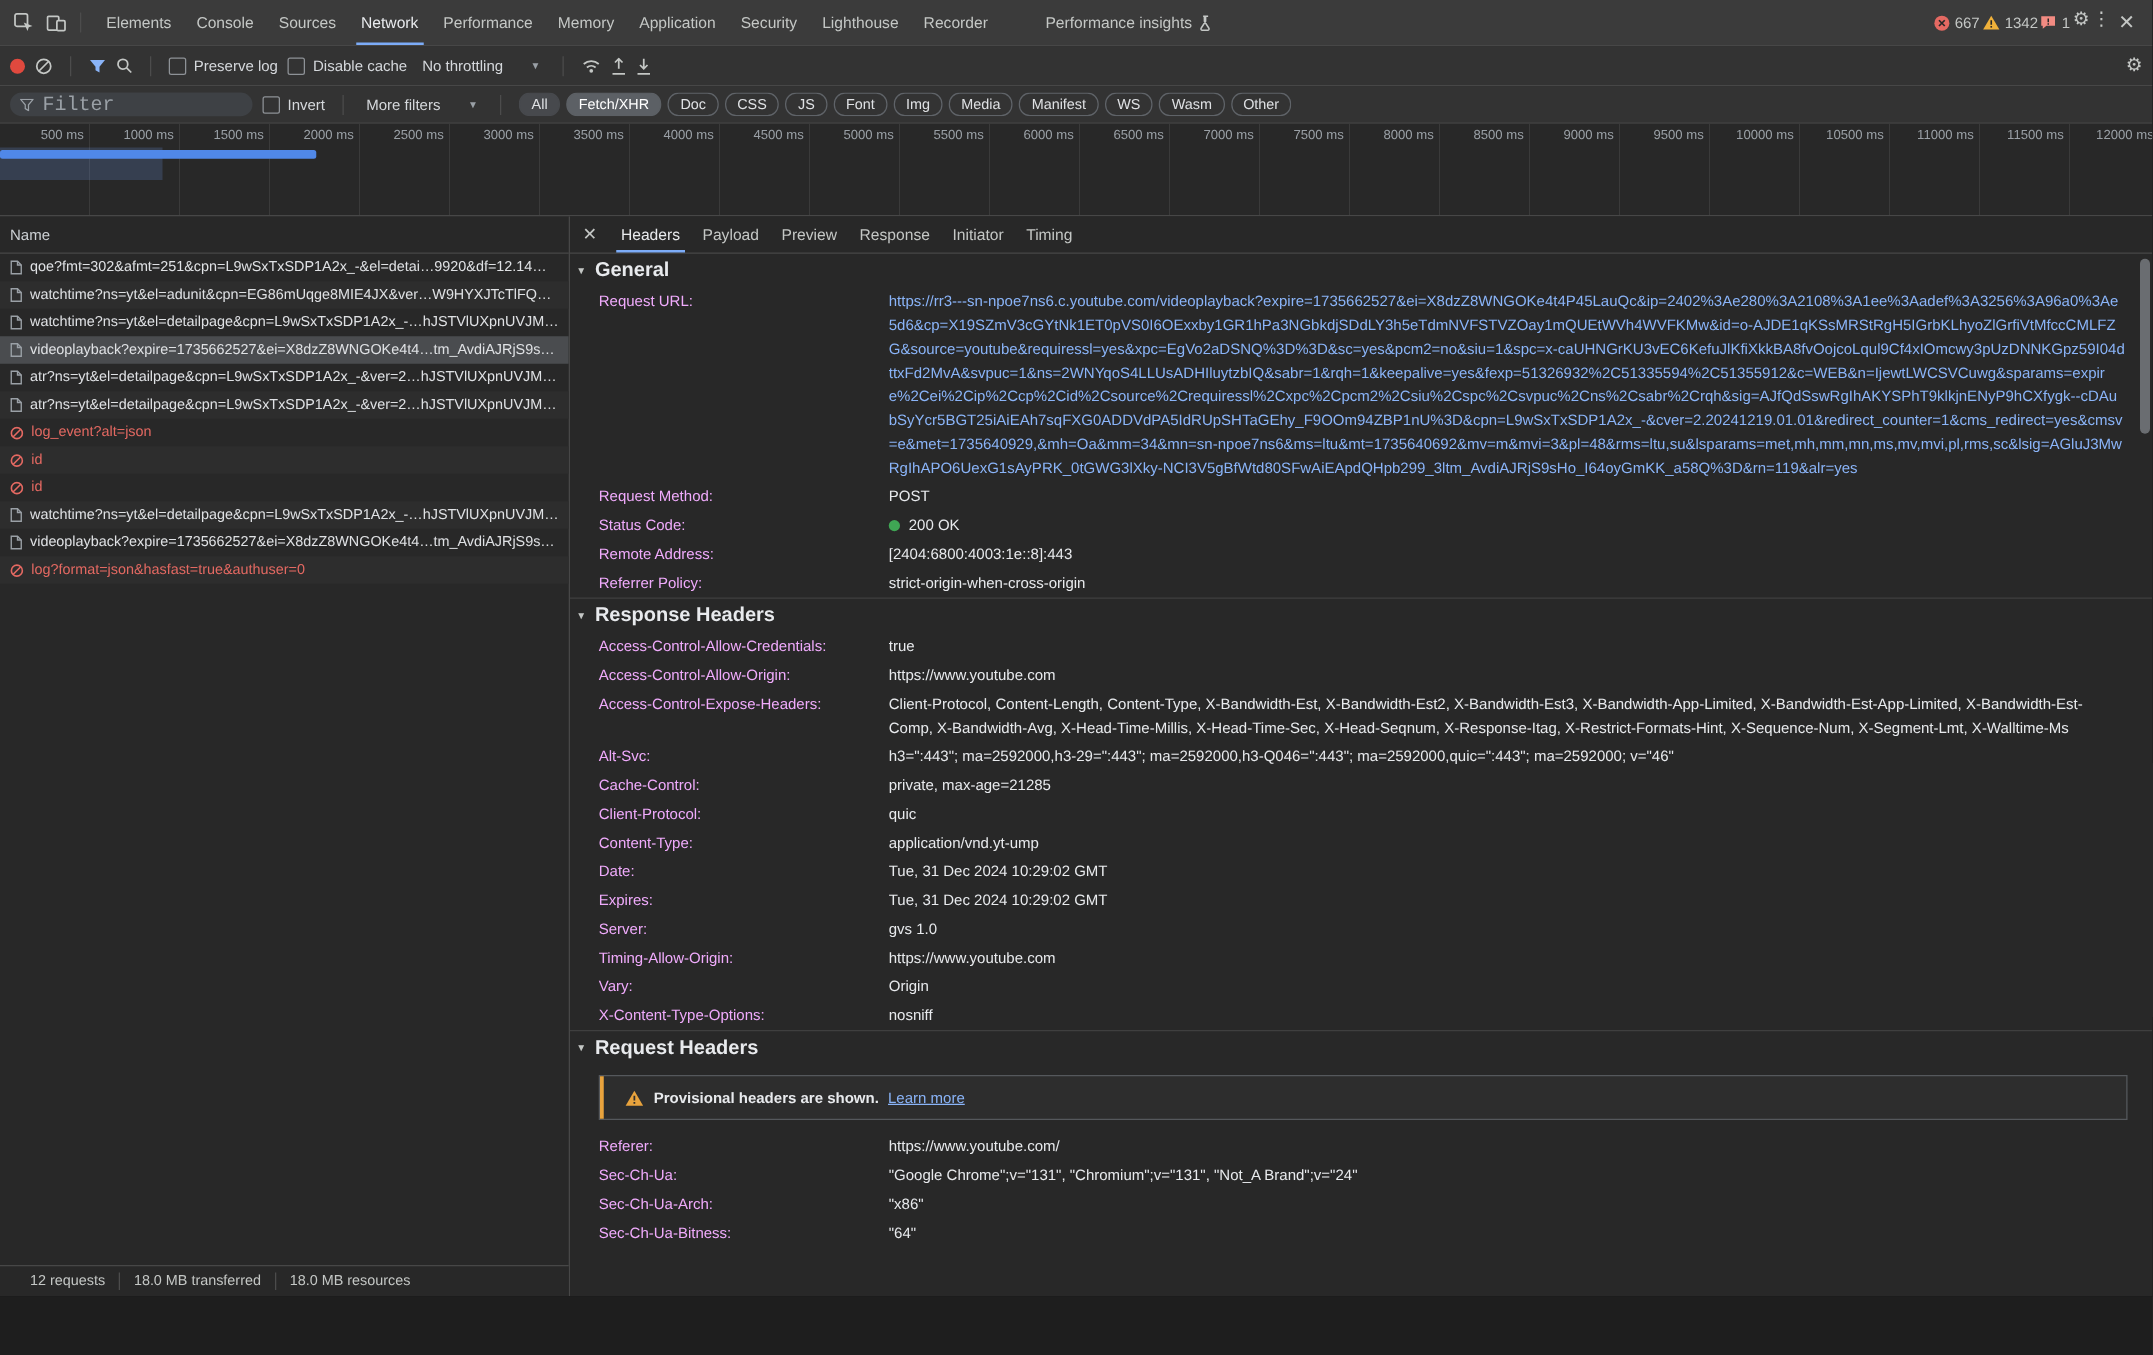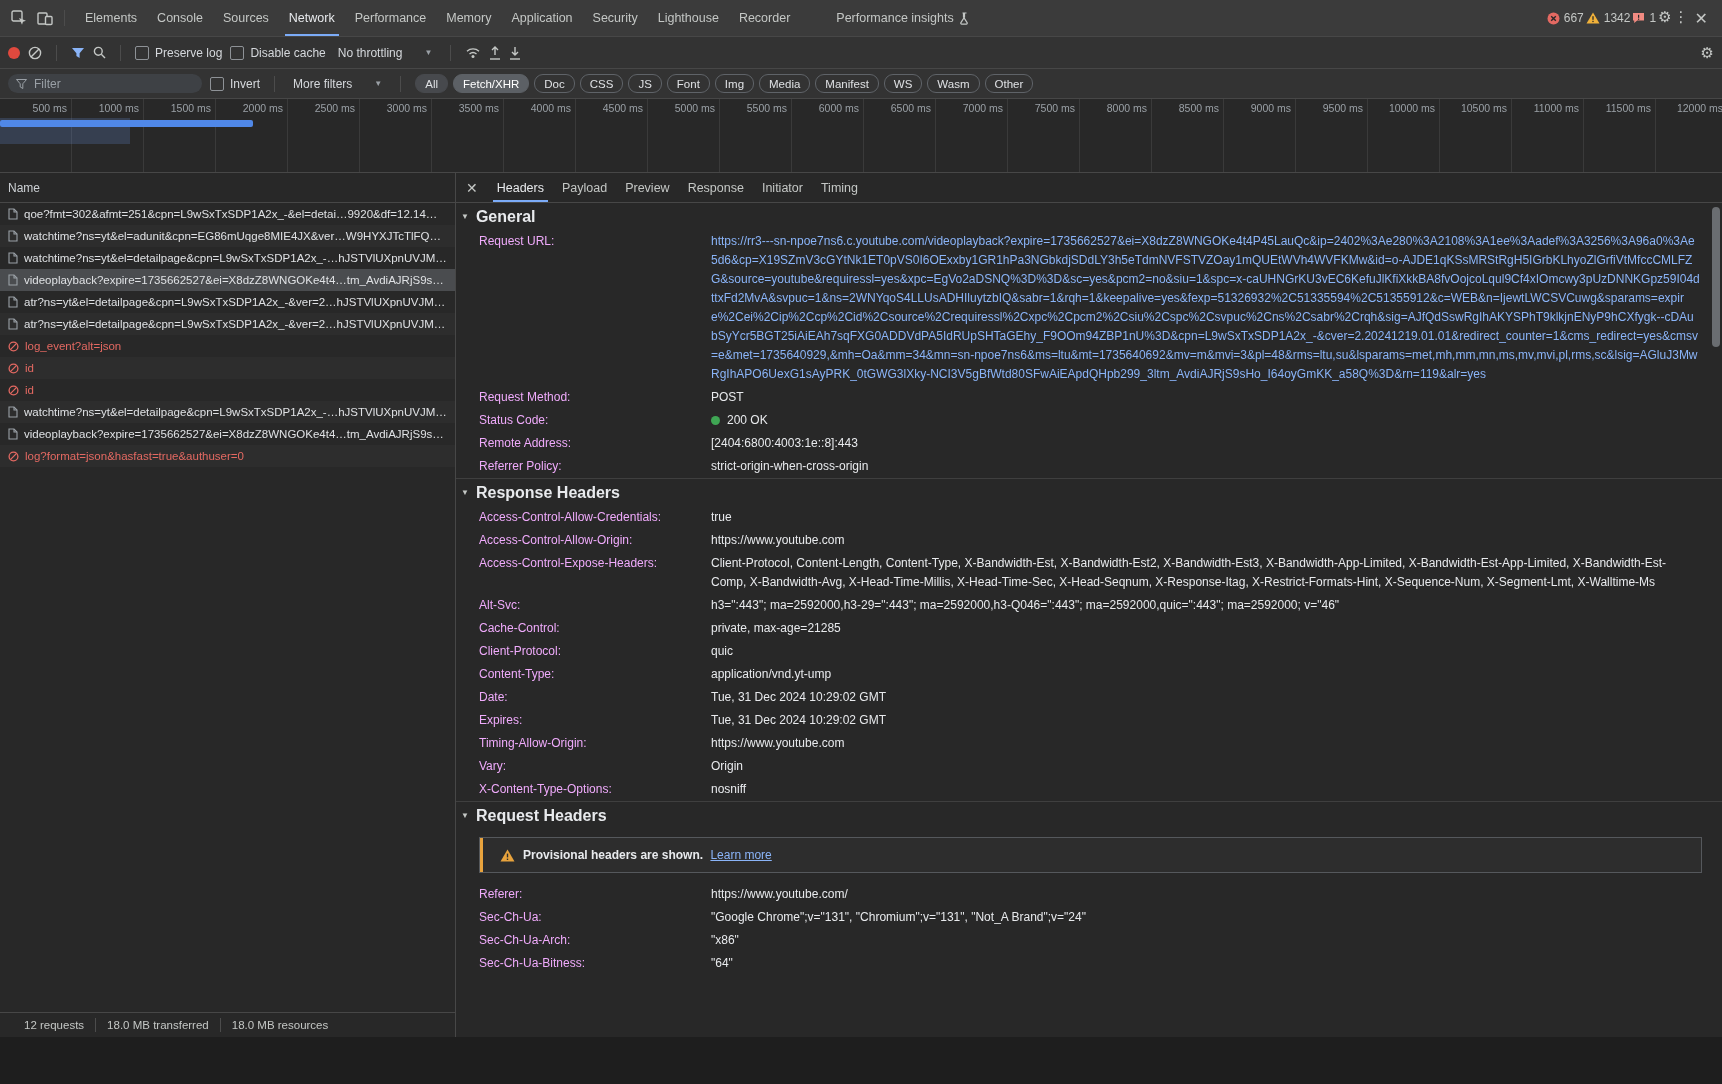--- a/index.html
+++ b/index.html
@@ -33,21 +33,21 @@
   .dropdown{display:flex;align-items:center;gap:22px;color:#d5d8dc;cursor:pointer;white-space:nowrap;padding:0 4px}
   .caret{font-size:8px;color:#9aa0a6}
   .toolbar-spacer{flex:1}
 
   
   .filter-bar{height:29px;background:#333333;border-bottom:1px solid #474747;
     display:flex;align-items:center;flex:none;padding:0 8px;gap:8px}
   .filter-box{display:flex;align-items:center;gap:5px;background:#3e4145;border-radius:12px;
     height:19px;width:178px;padding:0 8px;flex:none}
   .filter-box input{background:transparent;border:none;outline:none;color:#e8eaed;
-    font-family:Liberation Sans, sans-serif;font-size:12px;width:100%}
+    font-family:Liberation Mono, monospace;font-size:16px;width:100%}
   .filter-box input::placeholder{color:#9aa0a6}
   .pills{display:flex;align-items:center;gap:5px;flex-wrap:nowrap;overflow:hidden}
   .pill{border:1px solid #5f6368;border-radius:9px;height:17px;display:flex;align-items:center;
     padding:0 9px;color:#dfe1e4;font-size:11.5px;cursor:pointer;white-space:nowrap;background:transparent}
   .pill.all{background:#47494d;border-color:#47494d}
   .pill.selected{background:#5c6065;border-color:#5c6065;color:#ffffff}
 
   
   .timeline{height:73px;border-bottom:1px solid #474747;position:relative;flex:none;background:#282828;overflow:hidden}
   .tl-grid{position:absolute;inset:0;
@@ -504,20 +504,24 @@
               </div>
               <div class="kv-row">
                 <div class="kv-key">Date:</div>
                 <div class="kv-value">Tue, 31 Dec 2024 10:29:02 GMT</div>
               </div>
               <div class="kv-row">
                 <div class="kv-key">Expires:</div>
                 <div class="kv-value">Tue, 31 Dec 2024 10:29:02 GMT</div>
               </div>
               <div class="kv-row">
+                <div class="kv-key">Server:</div>
+                <div class="kv-value">gvs 1.0</div>
+              </div>
+              <div class="kv-row">
                 <div class="kv-key">Timing-Allow-Origin:</div>
                 <div class="kv-value">https://www.youtube.com</div>
               </div>
               <div class="kv-row">
                 <div class="kv-key">Vary:</div>
                 <div class="kv-value">Origin</div>
               </div>
               <div class="kv-row">
                 <div class="kv-key">X-Content-Type-Options:</div>
                 <div class="kv-value">nosniff</div>

